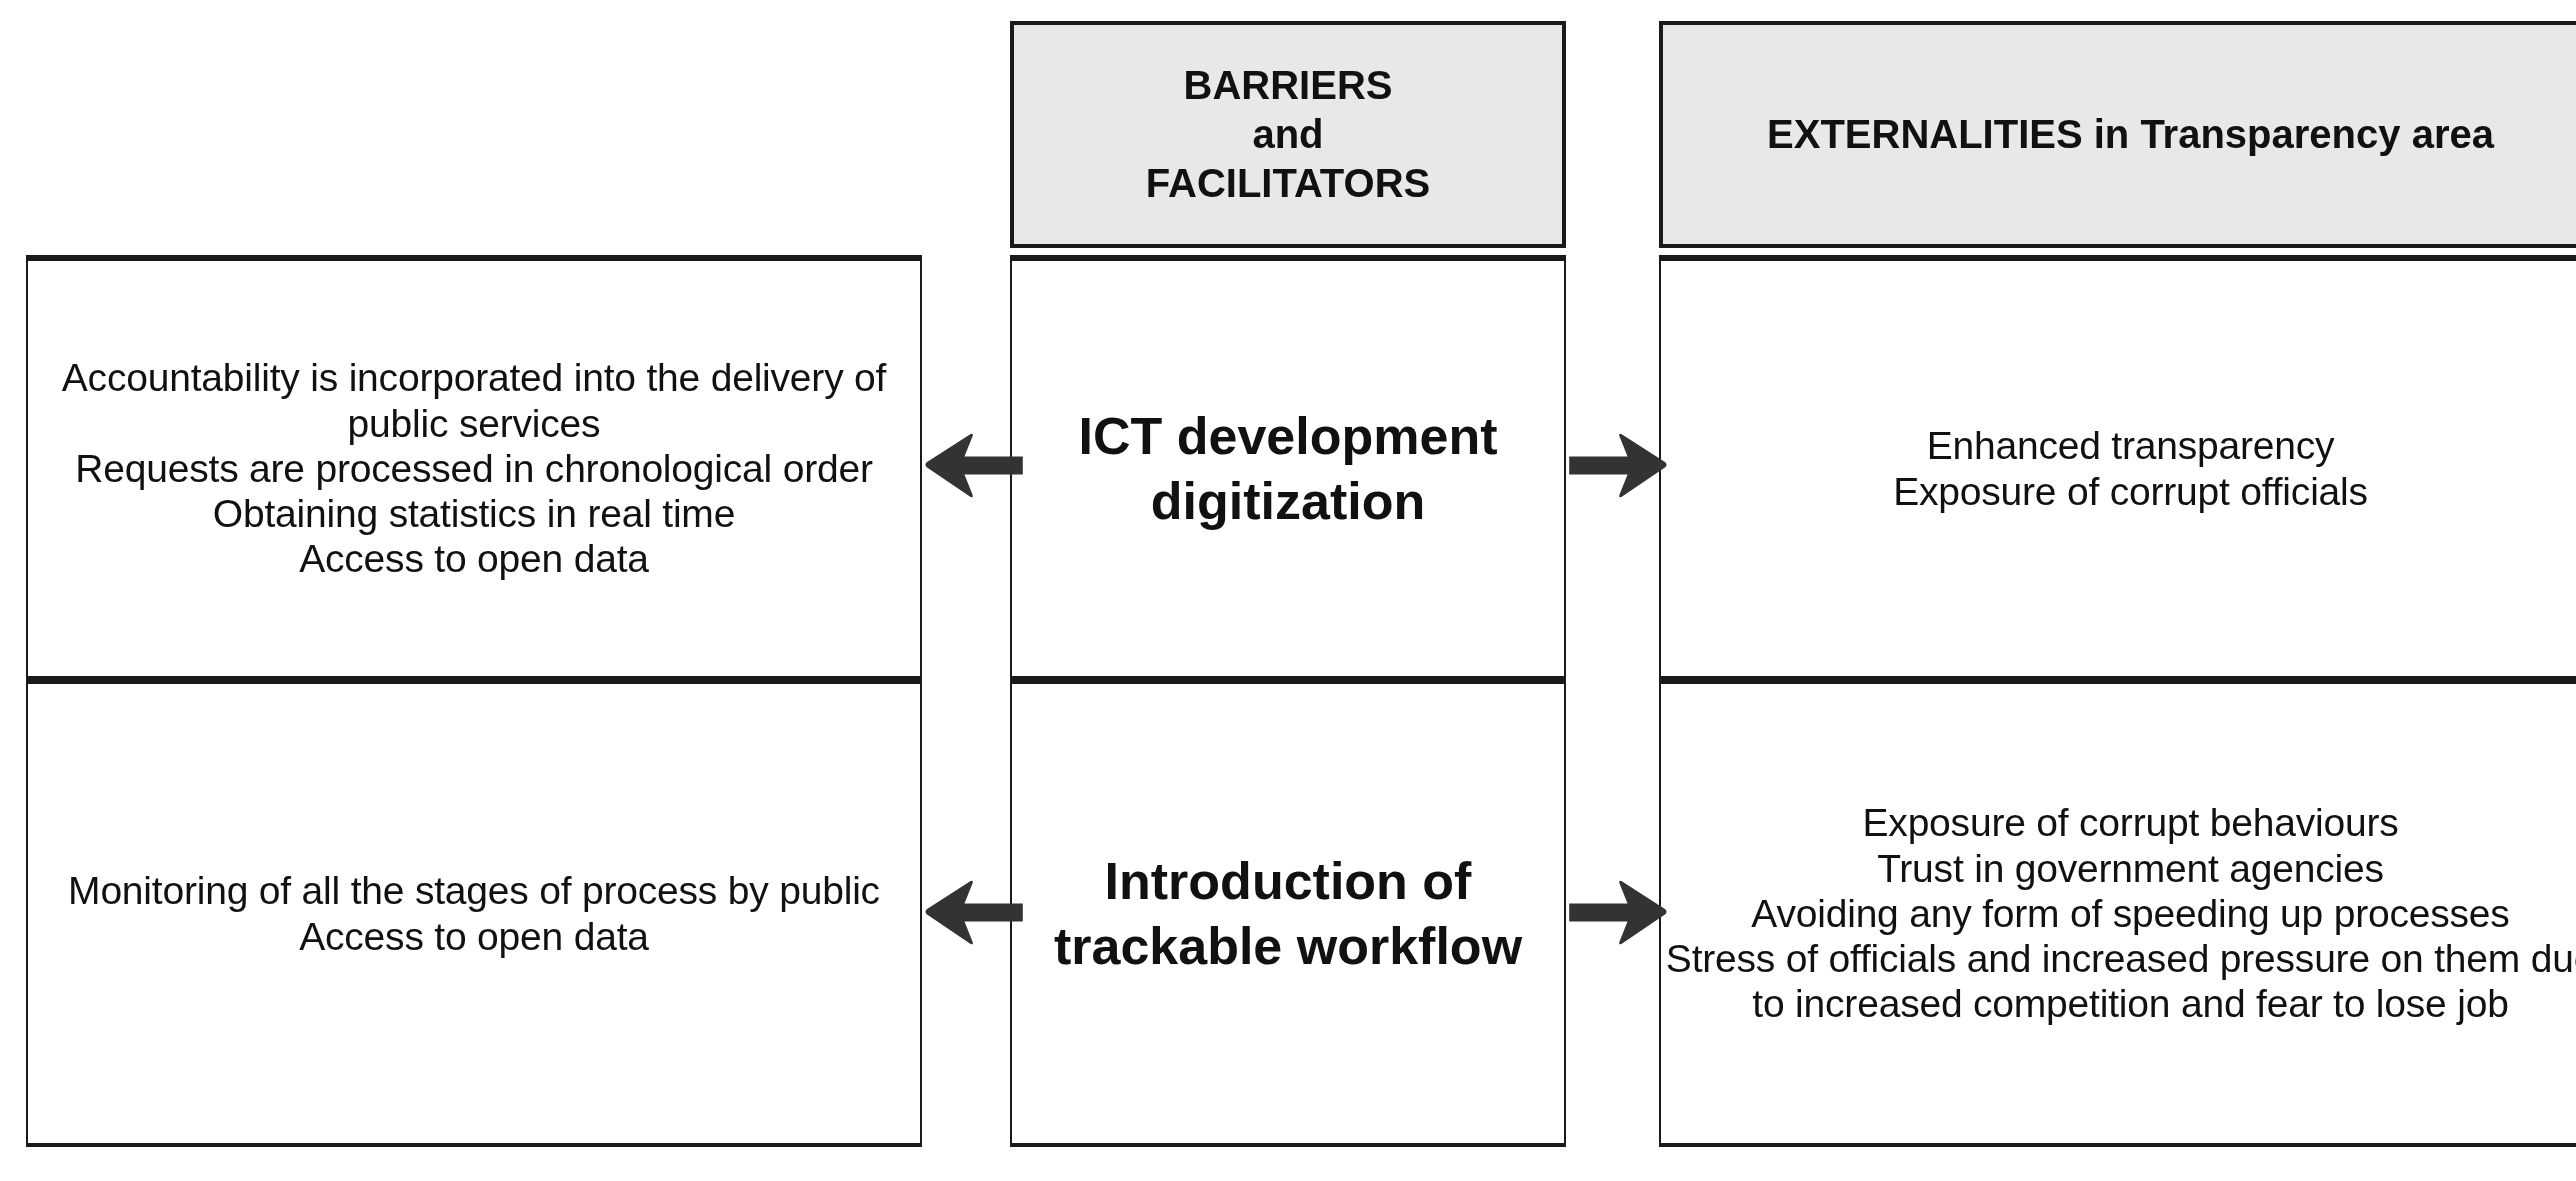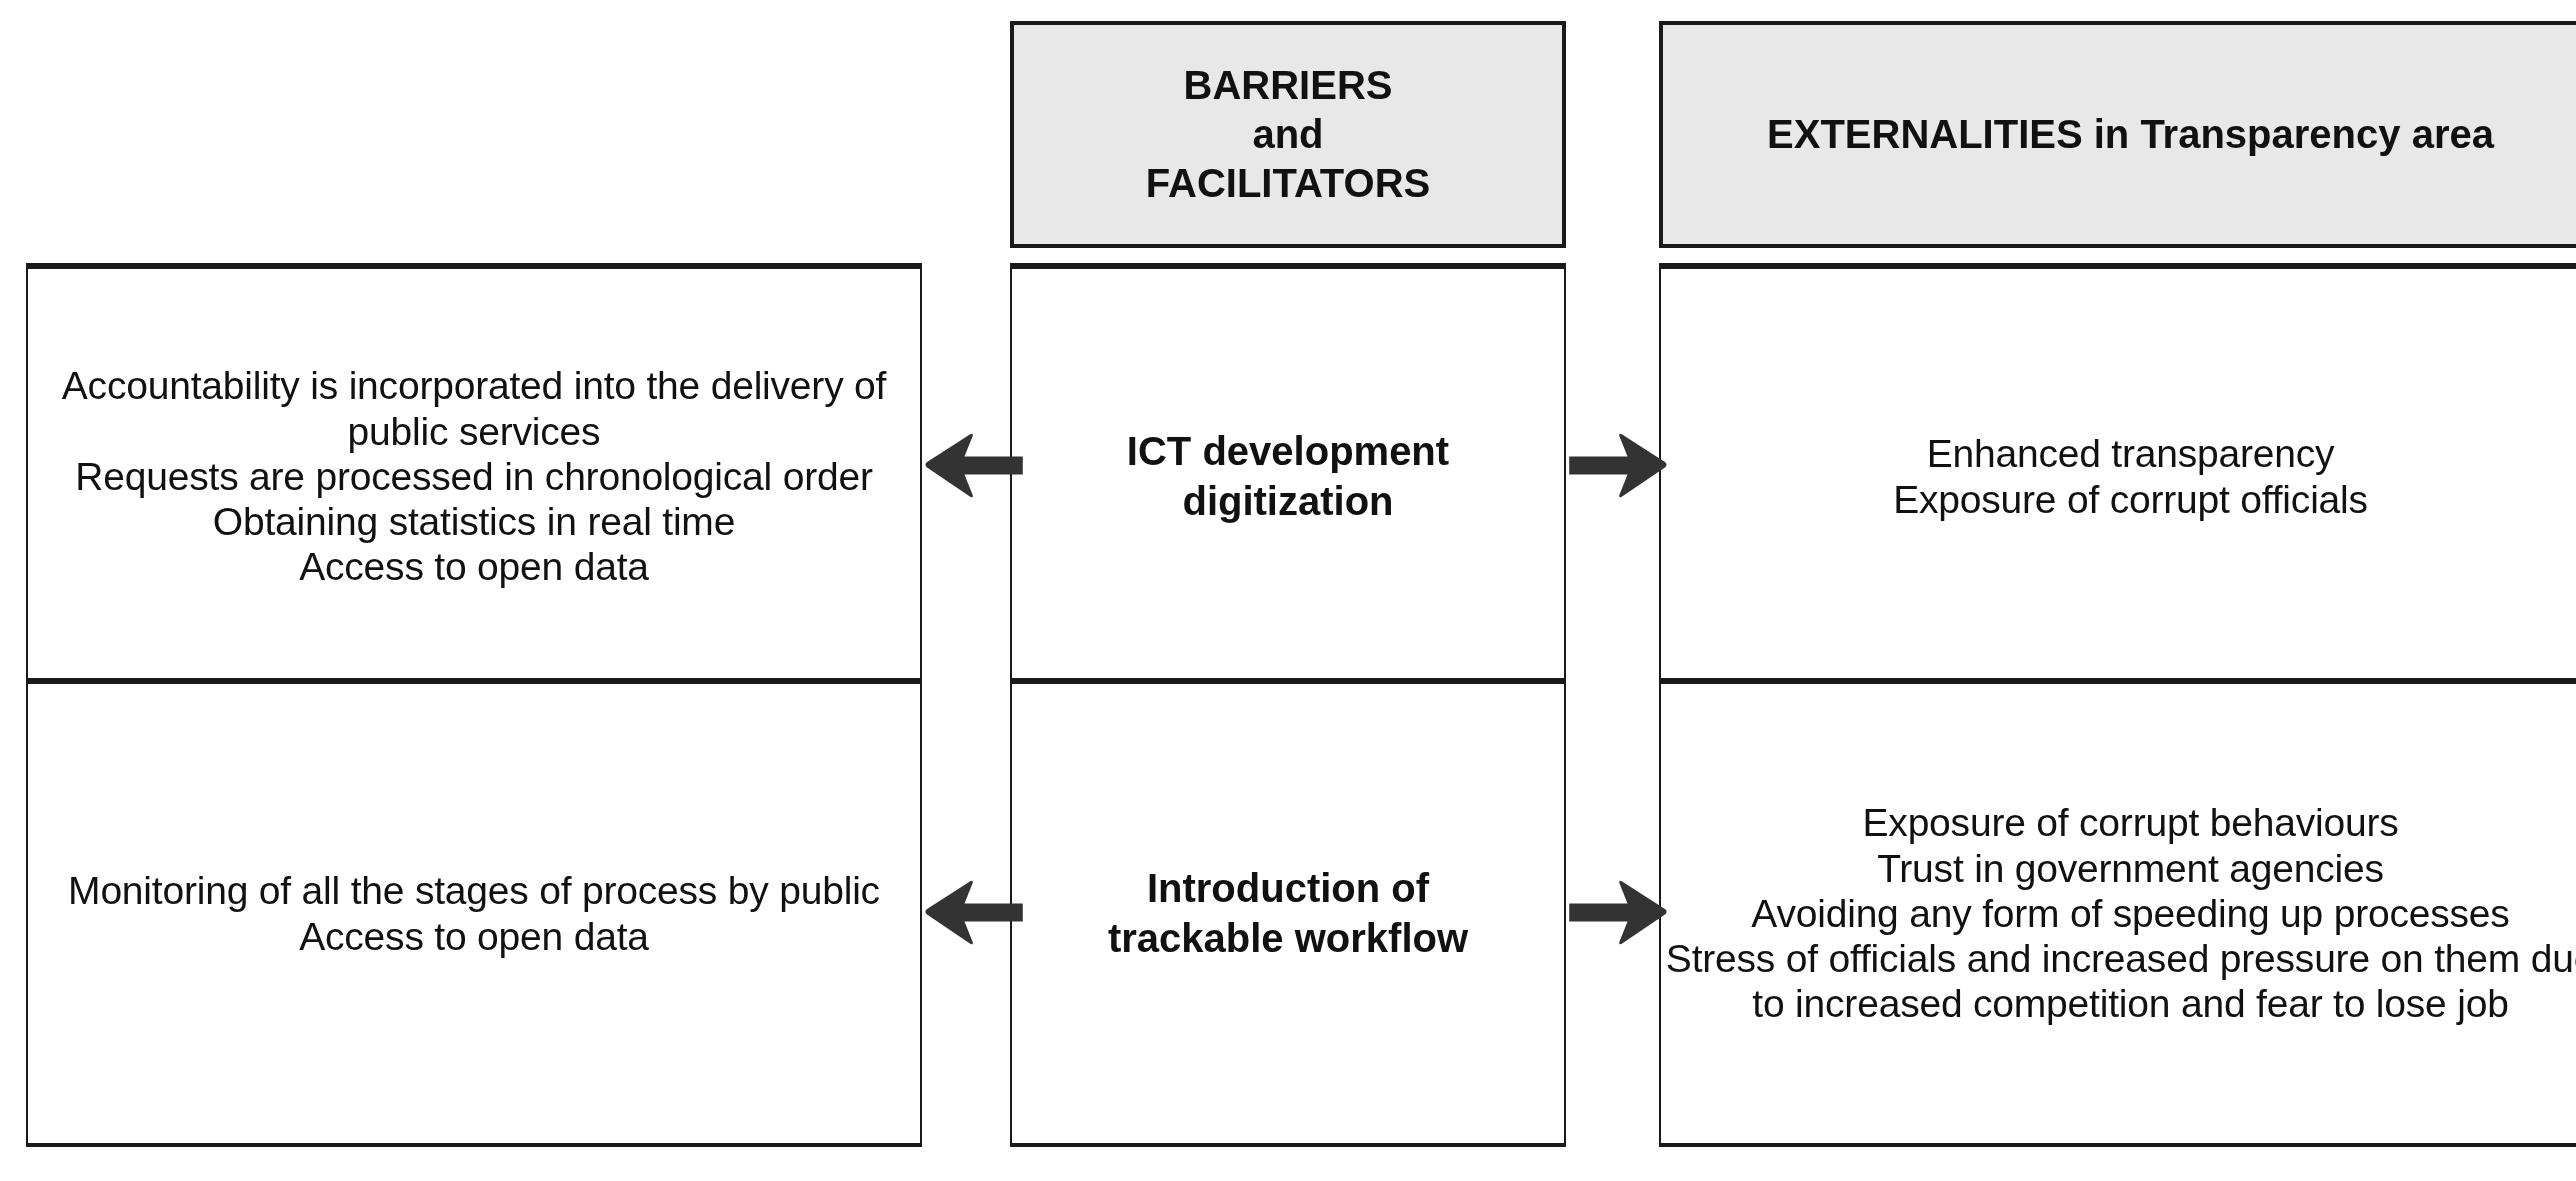--- a/index.html
+++ b/index.html
@@ -32,21 +32,20 @@
     align-items: center;
     justify-content: center;
     overflow: hidden;
   }
   .box.header {
     background: #e8e8e8;
     border-width: 4.1px;
   }
   .box.rowtop {
     border-top-width: 6.6px;
-    margin-top: 8px;
   }
   .box.rowbottom {
     border-top-width: 6.6px;
     border-bottom-width: 4.1px;
   }
 
   .cell-inner {
     width: 100%;
     padding: 0 2px;
     box-sizing: border-box;
@@ -64,21 +63,21 @@
 
   .head-line {
     display: block;
     font-size: 40px;
     font-weight: 700;
     line-height: 1.22;
   }
 
   .mid-line {
     display: block;
-    font-size: 40px;
+    font-size: 52px;
     font-weight: 700;
     line-height: 1.24;
   }
 
   
   .col-left   { left: 26px;   width: 896px; }
   .col-mid    { left: 1010px; width: 556px;  }
   .col-right  { left: 1659px; width: 943px; }
 
   

